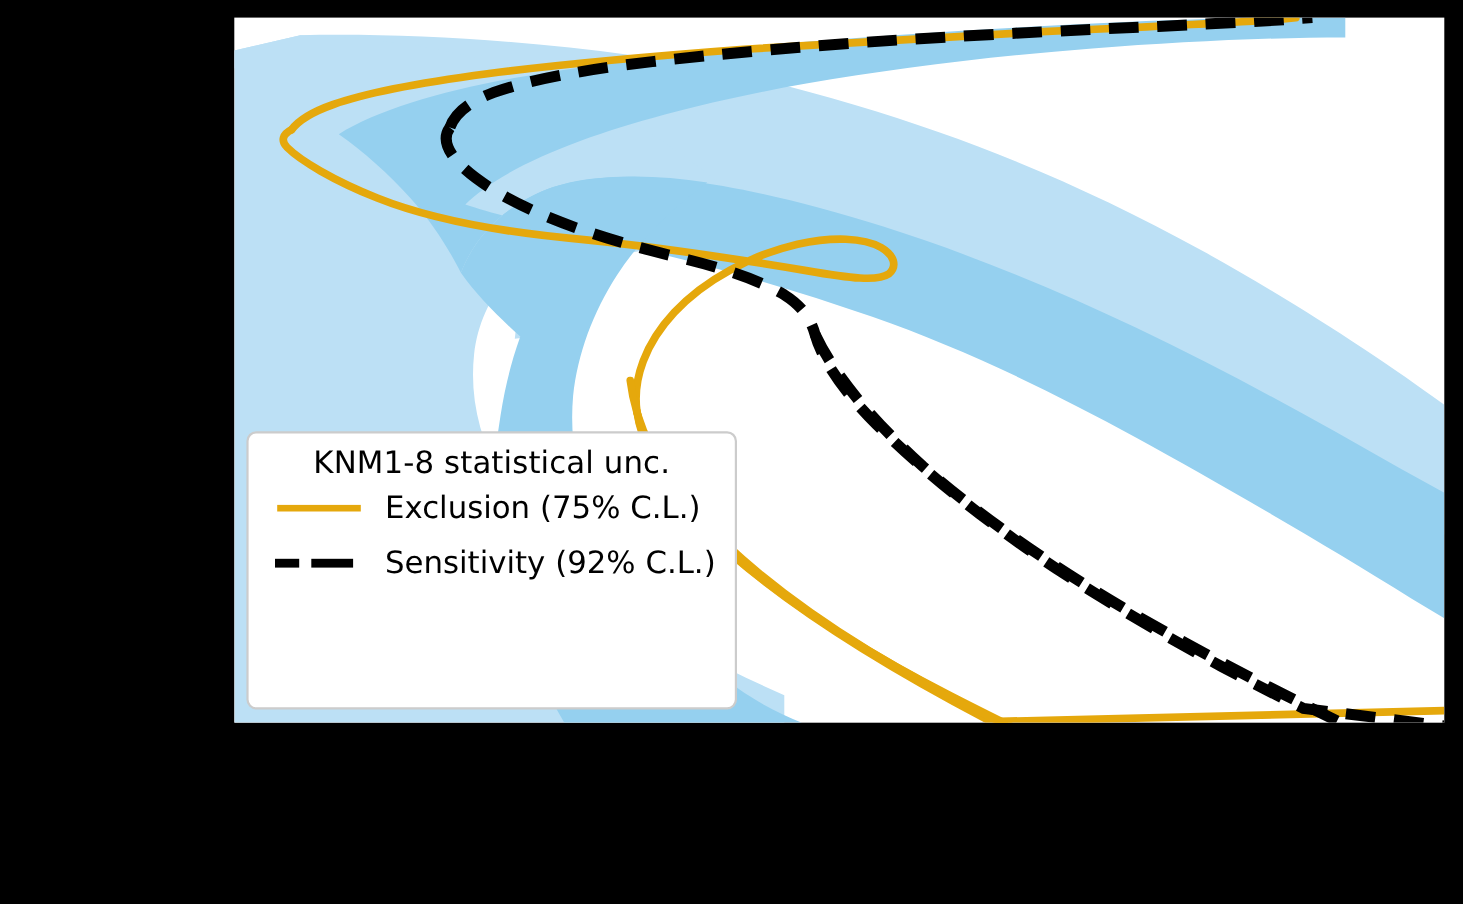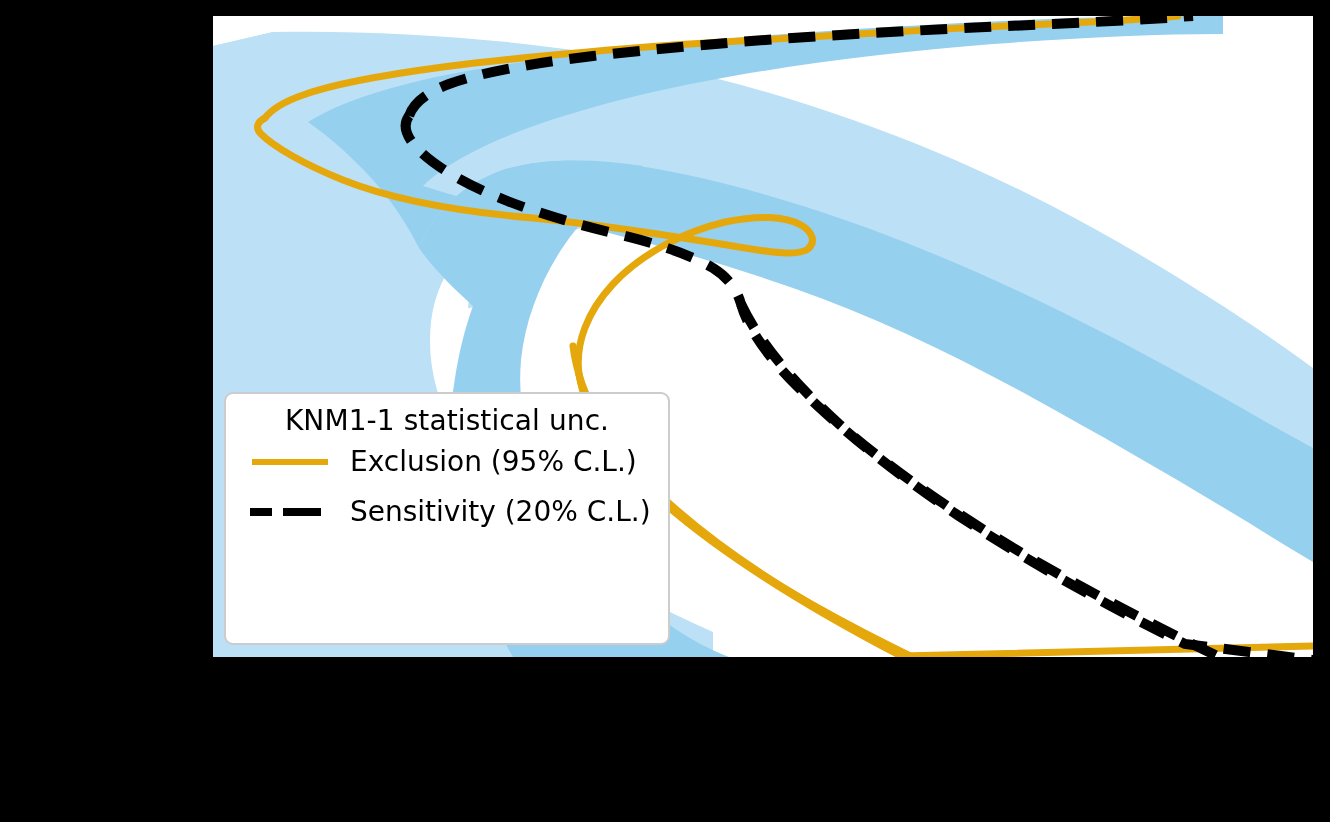--- a/index.html
+++ b/index.html
@@ -261,36 +261,36 @@
       <path fill="none" stroke="#000000" stroke-width="10" stroke-dasharray="27 17" stroke-linecap="butt" d="M 528,288
                C 546,326 580,366 626,408
                C 690,464 772,518 860,566
                C 940,610 1020,648 1100,686"></path>
 
     </svg>
   </div>
 
   <div id="legend">
 
-    <div id="legend-title">KNM1-1 statistical unc.</div>
+    <div id="legend-title">KNM1-8 statistical unc.</div>
 
     <div class="legend-row">
       <div class="legend-handle">
         <div class="handle-solid-line"></div>
       </div>
-      <div class="legend-label">Exclusion (95% C.L.)</div>
+      <div class="legend-label">Exclusion (75% C.L.)</div>
     </div>
 
     <div class="legend-row">
       <div class="legend-handle">
         <div class="handle-dash-line">
           <span class="d1"></span>
             <span class="d2"></span>
         </div>
       </div>
-      <div class="legend-label">Sensitivity (20% C.L.)</div>
+      <div class="legend-label">Sensitivity (92% C.L.)</div>
     </div>
 
 
 
   </div>
 
 </div>
 
 </body></html>

